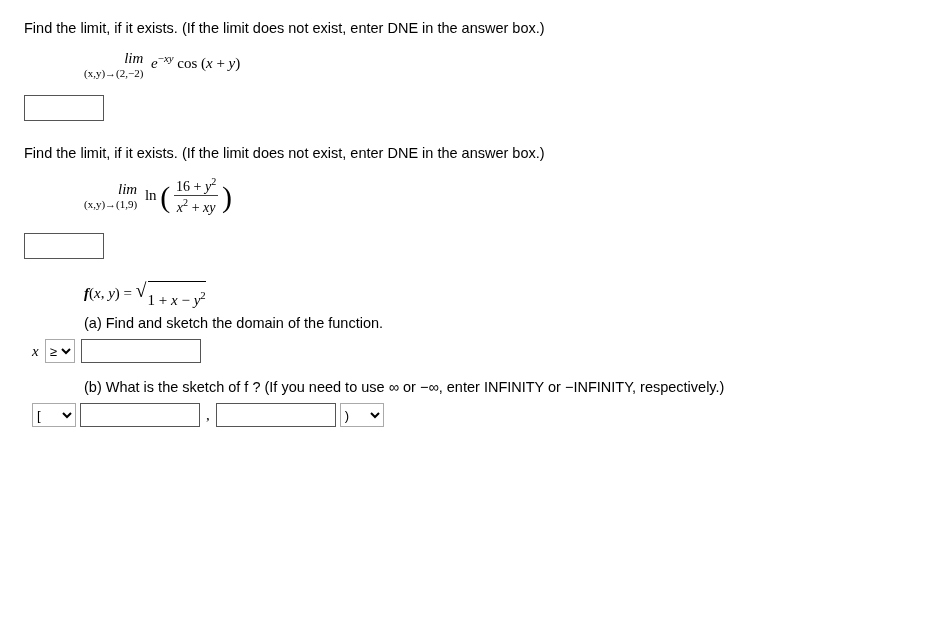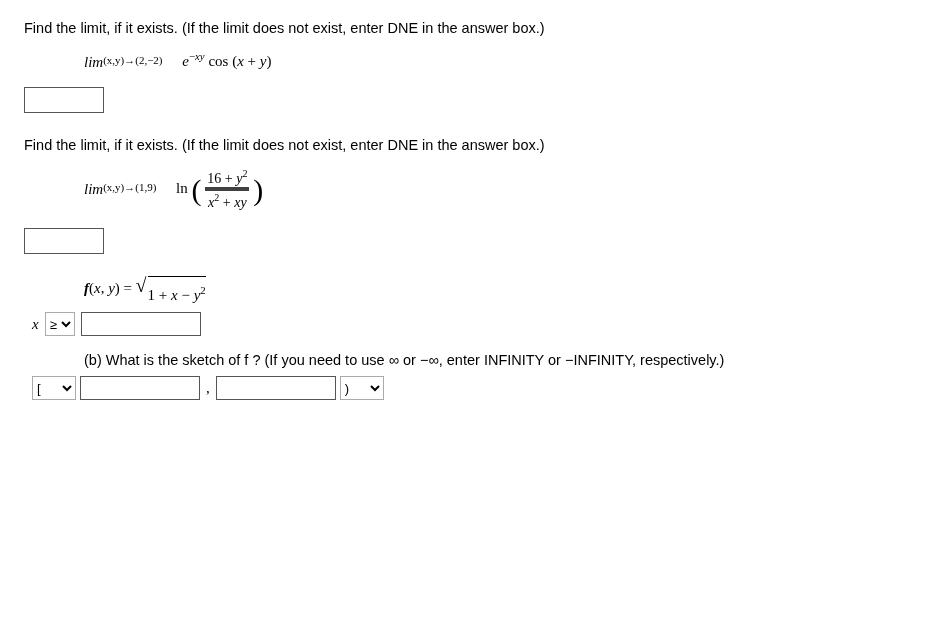--- a/index.html
+++ b/index.html
@@ -26,24 +26,24 @@
 
     .math-block {
       margin-left: 60px;
       margin-bottom: 10px;
       display: inline-block;
       font-size: 15px;
     }
 
     .lim-block {
       display: inline-flex;
-      flex-direction: row;
-      align-items: flex-start;
-      vertical-align: middle;
-      margin-right: 16px;
+      flex-direction: column;
+      align-items: flex-end;
+      vertical-align: middle;
+      margin-right: 4px;
     }
     .lim-word {
       font-style: italic;
       font-size: 15px;
     }
     .lim-sub {
       font-size: 11px;
       white-space: nowrap;
     }
 
@@ -62,21 +62,21 @@
     }
 
     .fraction {
       display: inline-flex;
       flex-direction: column;
       align-items: center;
       vertical-align: middle;
       font-size: 14px;
     }
     .fraction .num {
-      border-bottom: 4px solid #404040;
+      border-bottom: 1px solid #404040;
       padding: 0 2px;
       line-height: 1.3;
     }
     .fraction .den {
       padding: 0 2px;
       line-height: 1.3;
     }
 
     .big-paren {
       font-size: 2em;
@@ -210,20 +210,21 @@
   <div class="function-def">
     <span class="italic bold">f</span><span>(<span class="italic">x</span>, <span class="italic">y</span>) = </span>
     <span class="sqrt-expr">
       <span class="sqrt-symbol">√</span>
       <span class="sqrt-content">
         <span>1 + <span class="italic">x</span> − <span class="italic">y</span><sup>2</sup></span>
       </span>
     </span>
   </div>
 
+  <p class="sub-item">(a) Find and sketch the domain of the function.</p>
 
   <div class="domain-row">
     <span class="italic">x</span>
     <select class="domain-select">
       <option>≥</option>
       <option>≤</option>
       <option>&gt;</option>
       <option>&lt;</option>
       <option>=</option>
     </select>

